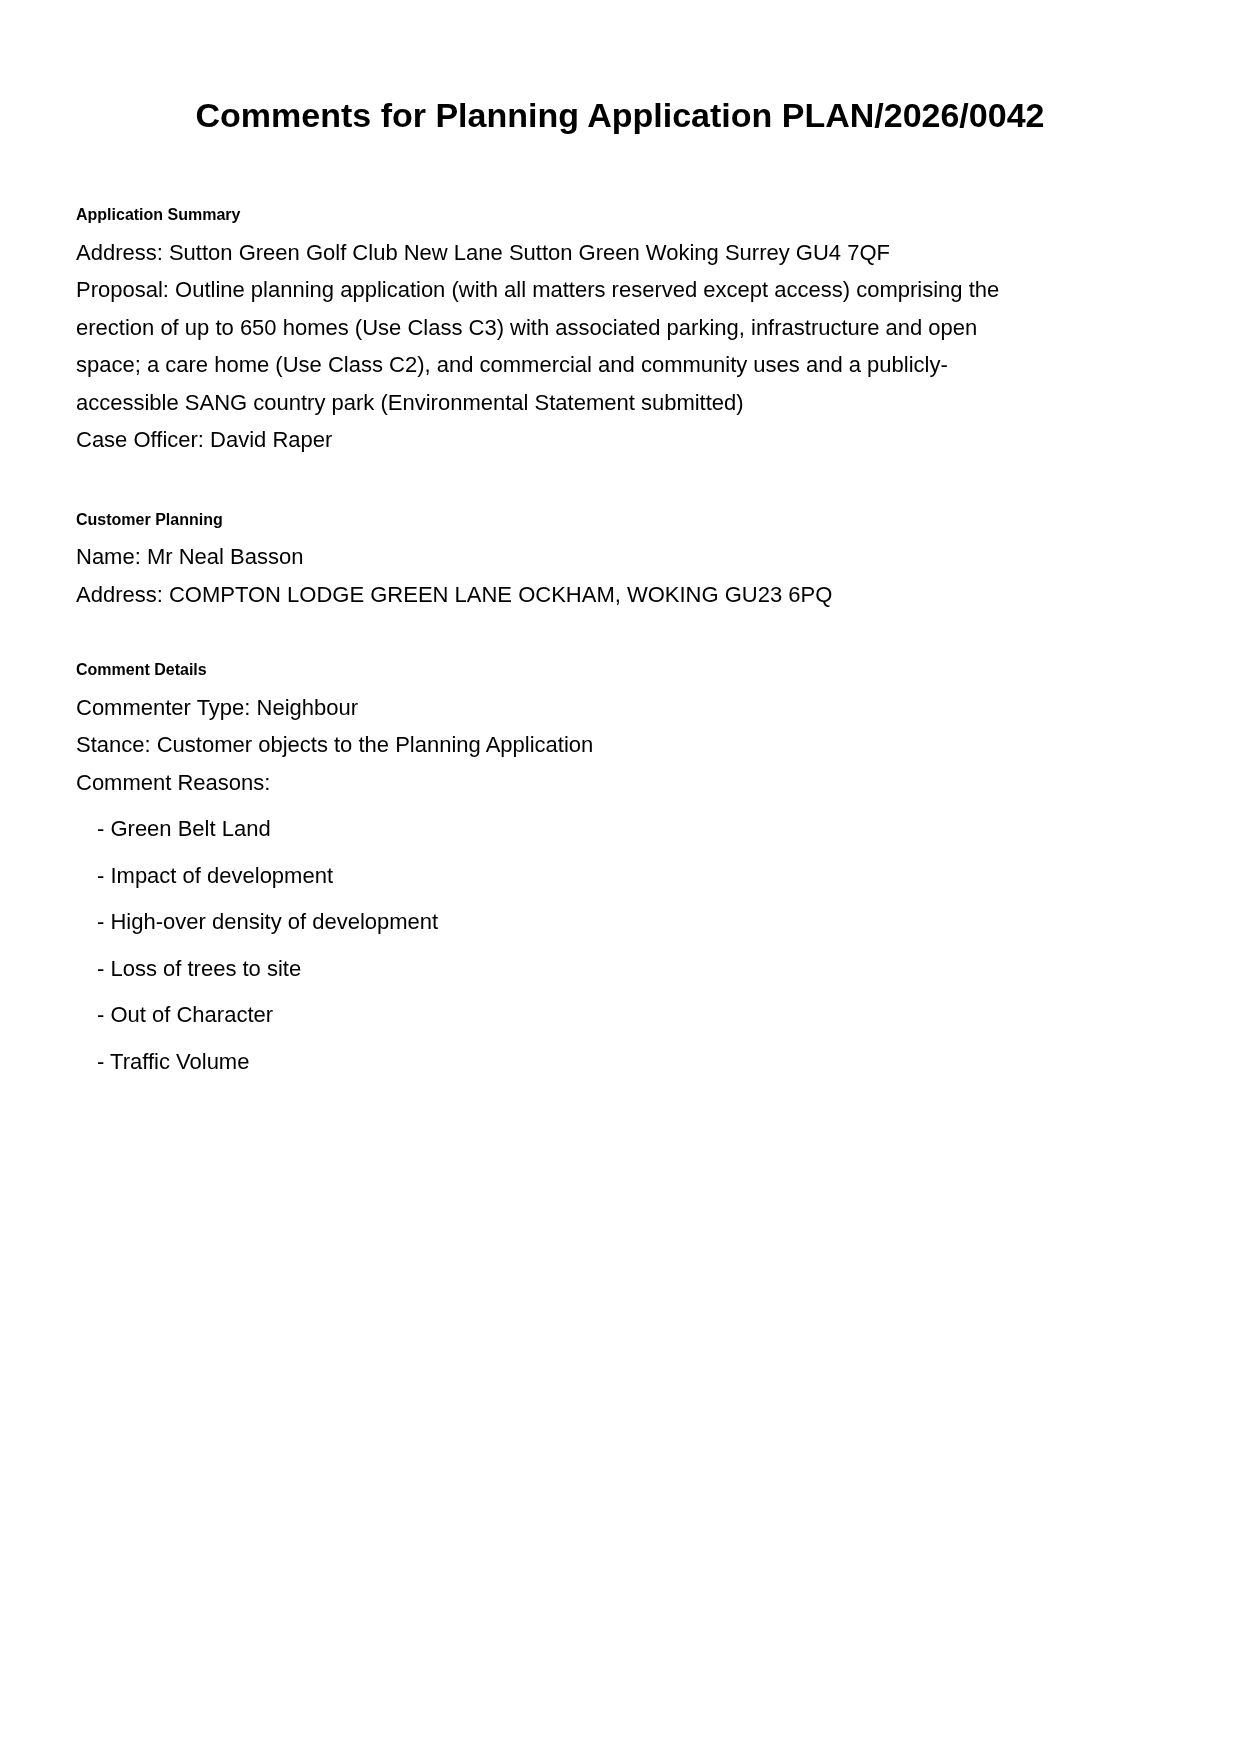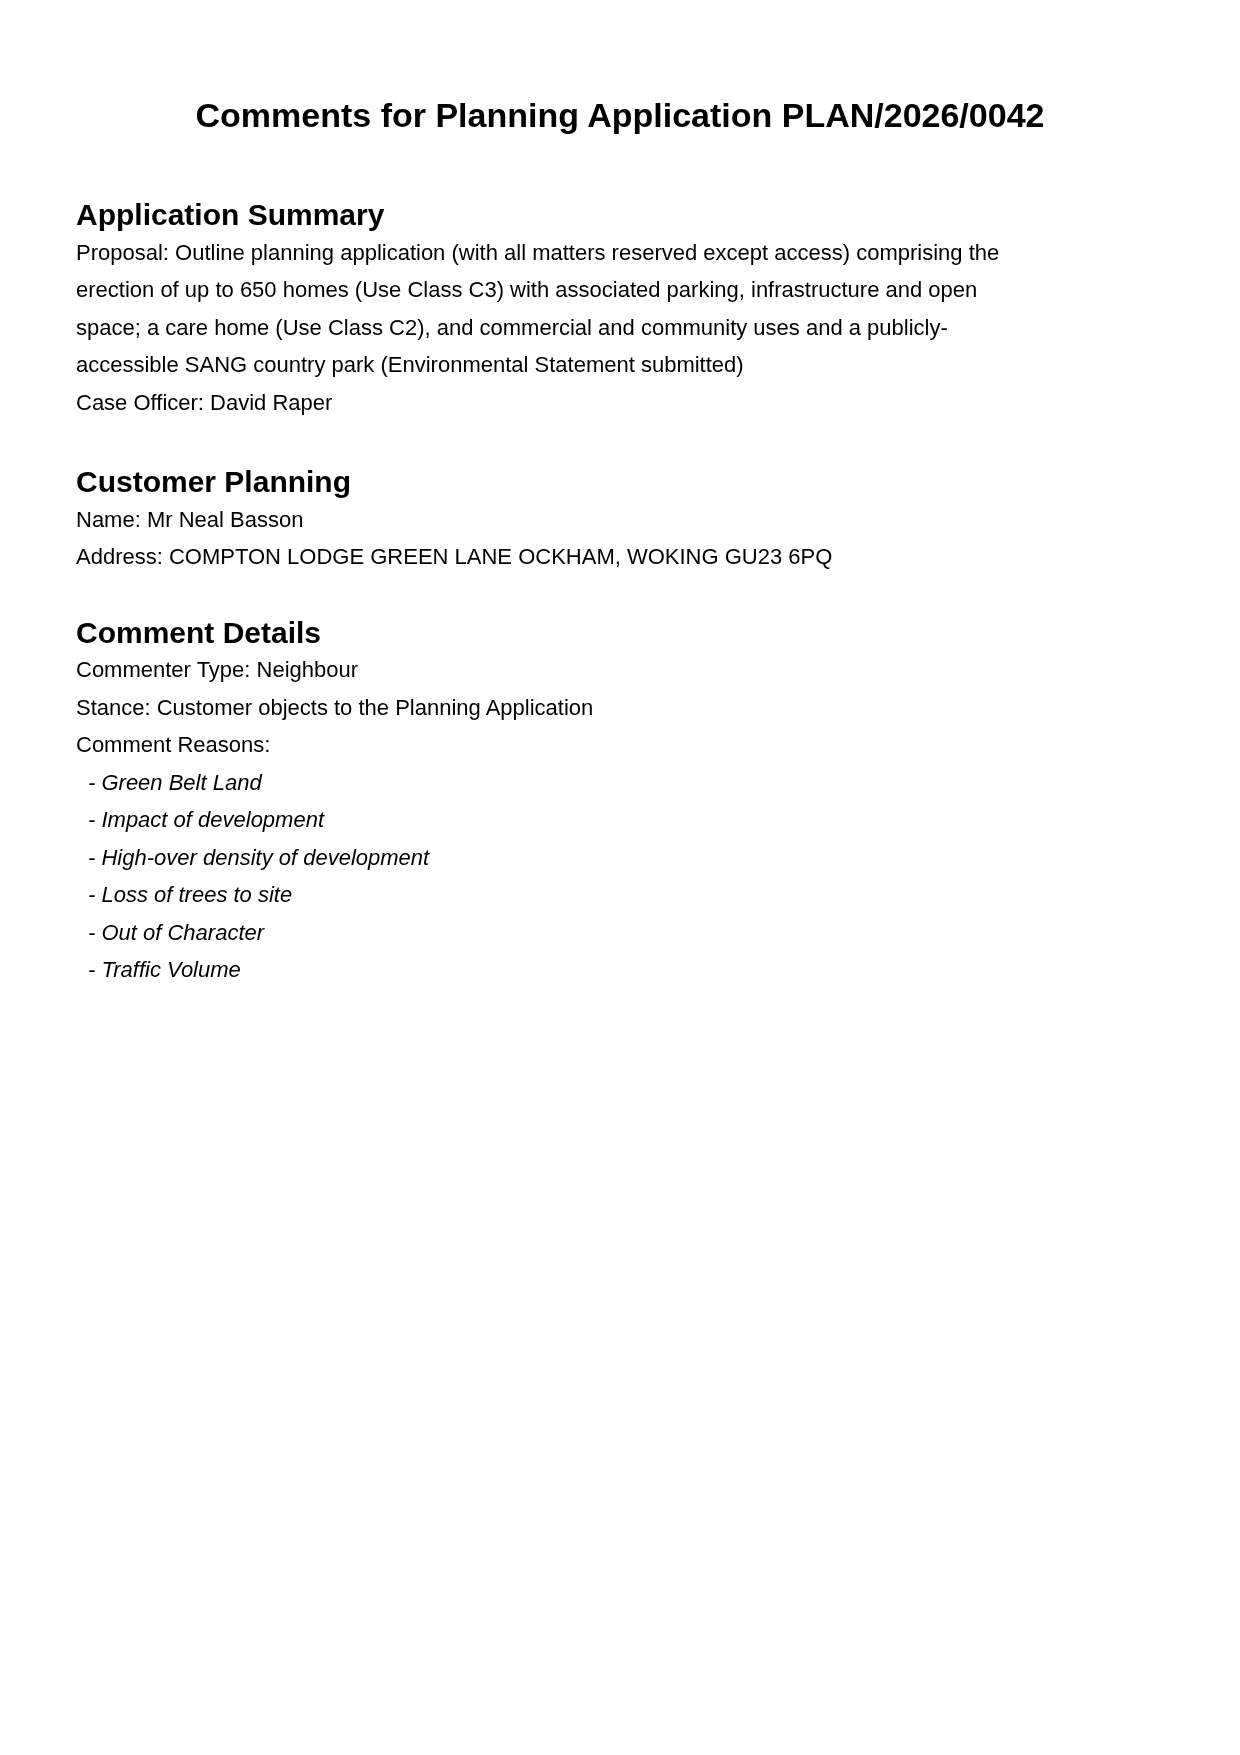--- a/index.html
+++ b/index.html
@@ -24,50 +24,50 @@
     font-weight: bold;
     line-height: 44px;
   }
   .content {
     margin: 0 84px 0 76px; 
     font-size: 22px;
     line-height: 37.5px;
   }
   .section-heading {
     margin: 0;
-    font-size: 30px;
+    font-size: 16px;
     font-weight: bold;
     line-height: 37.5px;
   }
   .heading-app-summary { margin-top: 59px; }
   .heading-customer    { margin-top: 42px; }
   .heading-comment     { margin-top: 38px; }
   .line {
     margin: 0;
   }
   .para {
     margin: 0;
     white-space: pre-line; 
   }
   .reason {
-    margin: 0;
+    margin: 9px;
     padding-left: 12px;
-    font-style: italic;
   }
 </style>
 </head>
 <body>
 
 <div class="page">
 
   <h1 class="doc-title">Comments for Planning Application PLAN/2026/0042</h1>
 
   <div class="content">
 
     <h2 class="section-heading heading-app-summary">Application Summary</h2>
+    <p class="line">Address: Sutton Green Golf Club New Lane Sutton Green Woking Surrey GU4 7QF</p>
     <p class="para">Proposal: Outline planning application (with all matters reserved except access) comprising the
 erection of up to 650 homes (Use Class C3) with associated parking, infrastructure and open
 space; a care home (Use Class C2), and commercial and community uses and a publicly-
 accessible SANG country park (Environmental Statement submitted)</p>
     <p class="line">Case Officer: David Raper</p>
 
     <h2 class="section-heading heading-customer">Customer Planning</h2>
     <p class="line">Name: Mr Neal Basson</p>
     <p class="line">Address: COMPTON LODGE GREEN LANE OCKHAM, WOKING GU23 6PQ</p>
 

